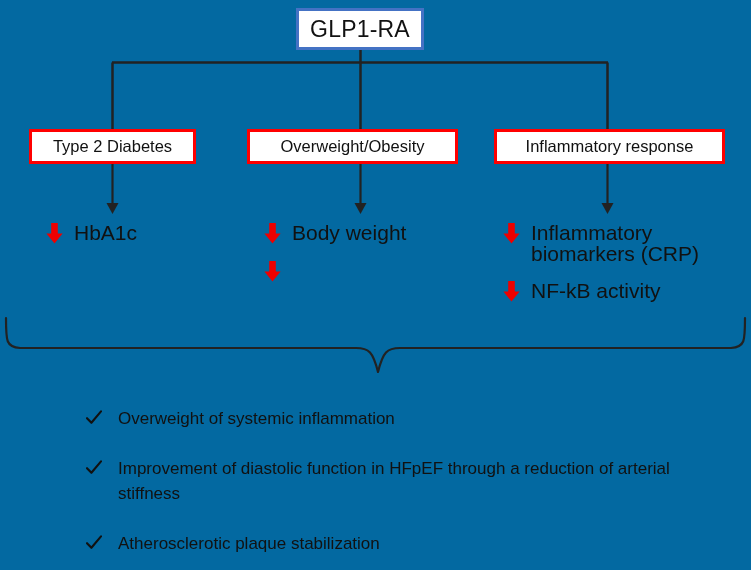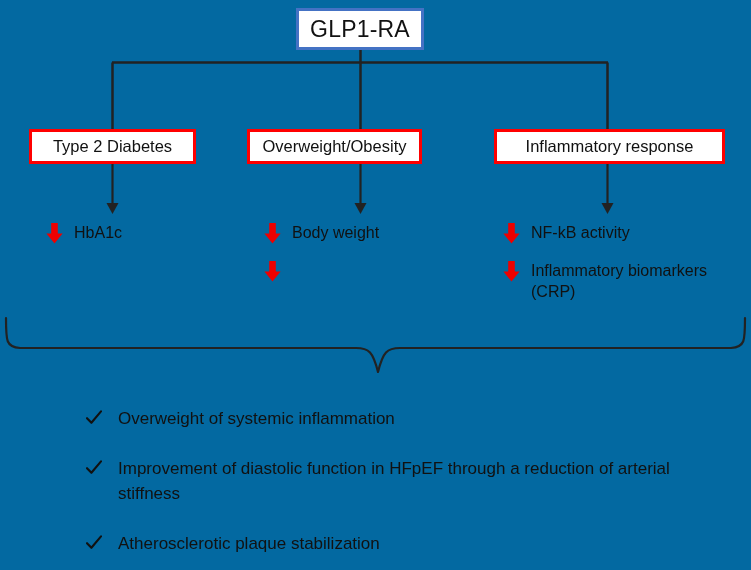--- a/index.html
+++ b/index.html
@@ -59,21 +59,21 @@
     display: flex;
     align-items: center;
     justify-content: center;
   }
   .cat-box-label {
     font-size: 16.5px;
     color: #111111;
     white-space: nowrap;
   }
   #cat-box-0 { left: 29px;  width: 167px; }
-  #cat-box-1 { left: 247px; width: 175px; }
+  #cat-box-1 { left: 247px; width: 211px; }
   #cat-box-2 { left: 494px; width: 231px; }
 
   
   .effect-col {
     position: absolute;
     top: 222px;
   }
   #effect-col-0 { left: 46px;  width: 190px; }
   #effect-col-1 { left: 264px; width: 200px; }
   #effect-col-2 { left: 503px; width: 225px; }
@@ -84,21 +84,21 @@
     margin-bottom: 16px;
   }
   .arrow-down-icon {
     flex: 0 0 auto;
     width: 17px;
     height: 21px;
     margin-top: 1px;
     margin-right: 11px;
   }
   .effect-text {
-    font-size: 16px;
+    font-size: 21px;
     line-height: 21px;
     color: #111111;
   }
 
   
   #outcomes-list {
     position: absolute;
     left: 86px;
     top: 406px;
     width: 620px;
@@ -193,27 +193,27 @@
         <path d="M5.2,0 L11.8,0 L11.8,10.6 L16.6,10.6 L8.5,20.6 L0.4,10.6 L5.2,10.6 Z" fill="#EE0000"></path>
       </svg>
     </div>
   </div>
 
   <div class="effect-col" id="effect-col-2">
     <div class="effect-item">
       <svg class="arrow-down-icon" viewBox="0 0 17 21" xmlns="http://www.w3.org/2000/svg">
         <path d="M5.2,0 L11.8,0 L11.8,10.6 L16.6,10.6 L8.5,20.6 L0.4,10.6 L5.2,10.6 Z" fill="#EE0000"></path>
       </svg>
+      <span class="effect-text">Inflammatory biomarkers (CRP)</span>
+    </div>
+    <div class="effect-item">
+      <svg class="arrow-down-icon" viewBox="0 0 17 21" xmlns="http://www.w3.org/2000/svg">
+        <path d="M5.2,0 L11.8,0 L11.8,10.6 L16.6,10.6 L8.5,20.6 L0.4,10.6 L5.2,10.6 Z" fill="#EE0000"></path>
+      </svg>
       <span class="effect-text">NF-kB activity</span>
-    </div>
-    <div class="effect-item">
-      <svg class="arrow-down-icon" viewBox="0 0 17 21" xmlns="http://www.w3.org/2000/svg">
-        <path d="M5.2,0 L11.8,0 L11.8,10.6 L16.6,10.6 L8.5,20.6 L0.4,10.6 L5.2,10.6 Z" fill="#EE0000"></path>
-      </svg>
-      <span class="effect-text">Inflammatory biomarkers (CRP)</span>
     </div>
   </div>
 
   <div id="outcomes-list">
     <div class="outcome-item">
       <svg class="check-icon" viewBox="0 0 16 16" xmlns="http://www.w3.org/2000/svg">
         <path d="M1,8.2 L5.4,12.8 L15,1.4" stroke="#111111" stroke-width="2.1" fill="none" stroke-linecap="round" stroke-linejoin="round"></path>
       </svg>
       <span class="outcome-text">Overweight of systemic inflammation</span>
     </div>

